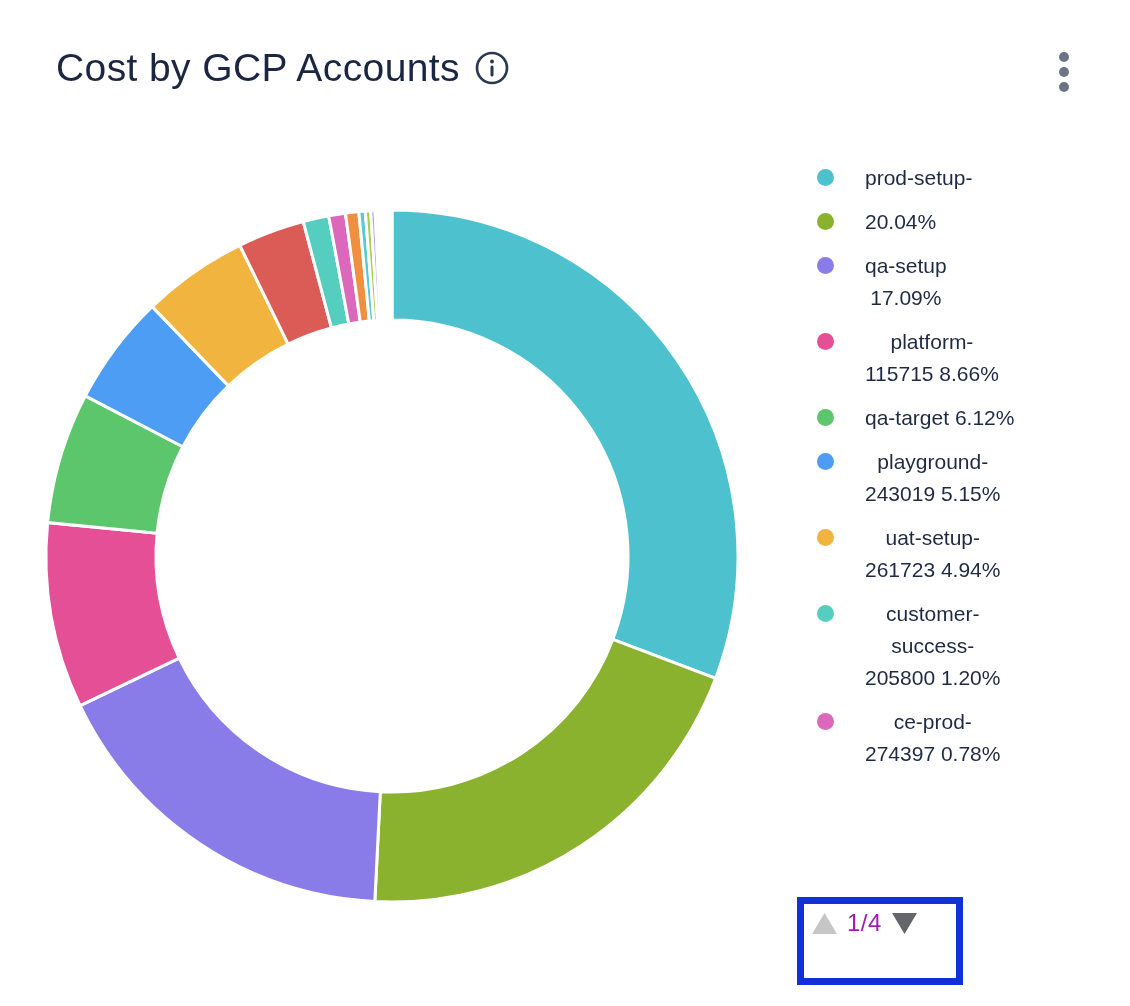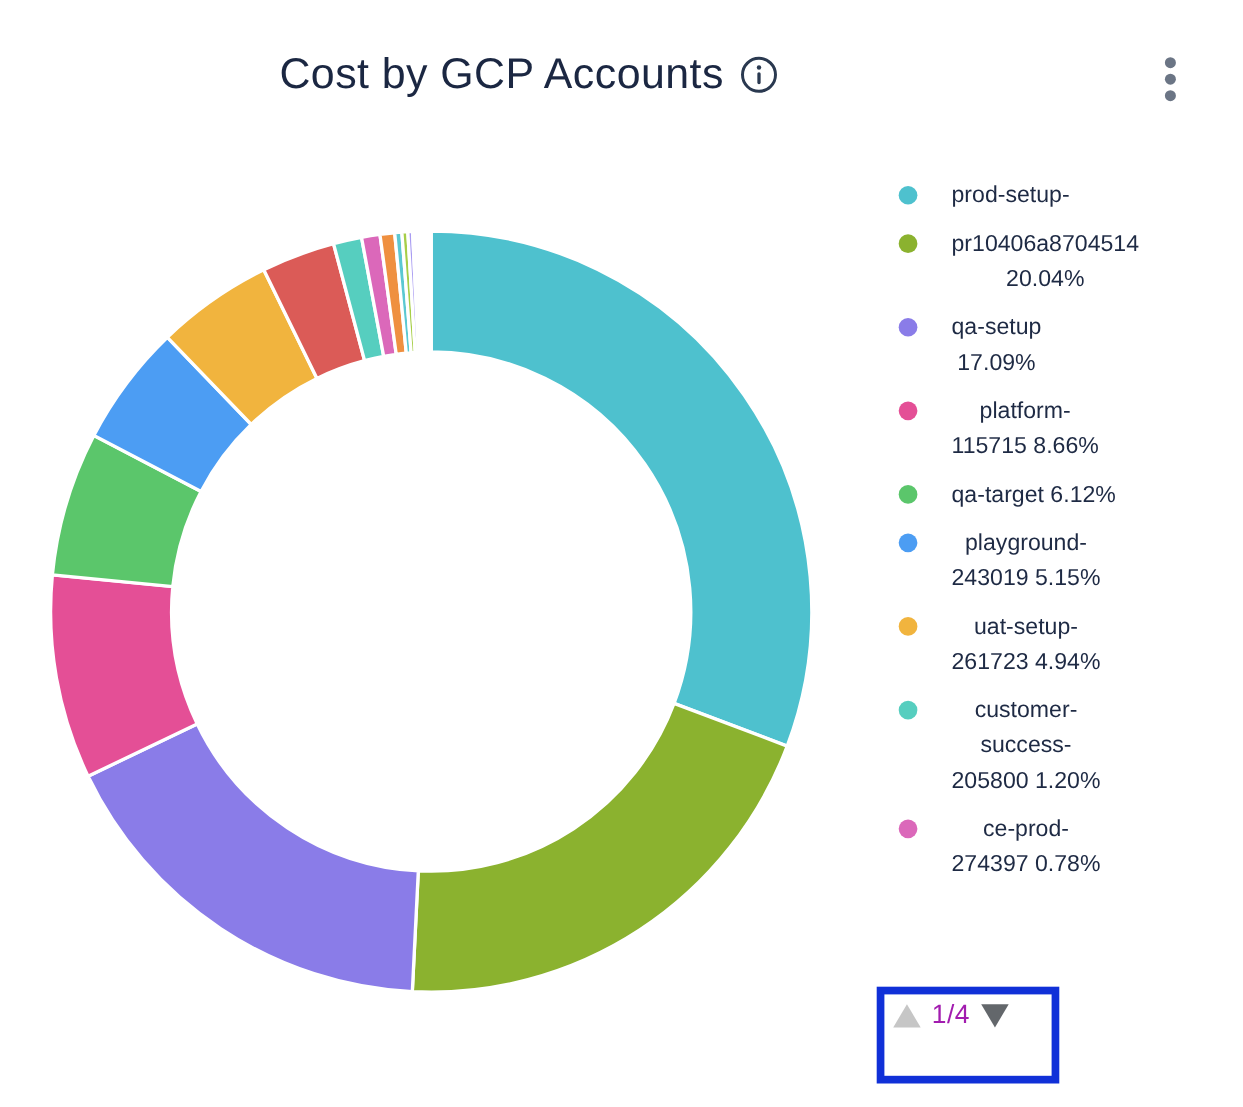--- a/index.html
+++ b/index.html
@@ -3,21 +3,21 @@
 <meta charset="utf-8">
 <style>
   html,body{margin:0;padding:0;background:#ffffff;}
   .canvas{
     position:relative;width:1130px;height:1006px;background:#ffffff;overflow:hidden;
     font-family:"Liberation Sans","DejaVu Sans",sans-serif;
   }
   
   .titlebar{
     position:absolute;left:56px;top:40px;width:850px;height:56px;
-    display:flex;align-items:center;justify-content:center;gap:14px;
+    display:flex;align-items:center;gap:14px;
   }
   .title{
     font-size:39px;font-weight:500;color:#1B2742;letter-spacing:0.4px;white-space:nowrap;
   }
   .info-btn{display:flex;align-items:center;justify-content:center;cursor:pointer;background:none;border:none;padding:0;}
   .kebab{
     position:absolute;left:1049px;top:50px;width:30px;height:44px;
     display:flex;flex-direction:column;align-items:center;justify-content:center;gap:5px;
     background:none;border:none;cursor:pointer;padding:0;
   }
@@ -102,21 +102,20 @@
   <div class="legend" id="legend">
       <div class="legend-item">
         <span class="dot" style="background: rgb(78, 193, 206);"></span>
         <span class="ltext">
           <div>prod-setup-</div>
         </span>
       </div>
       <div class="legend-item">
         <span class="dot" style="background: rgb(139, 178, 47);"></span>
         <span class="ltext">
-          <div>pr10406a8704514</div>
           <div>20.04%</div>
         </span>
       </div>
       <div class="legend-item">
         <span class="dot" style="background: rgb(138, 124, 232);"></span>
         <span class="ltext">
           <div>qa-setup</div>
           <div>17.09%</div>
         </span>
       </div>

